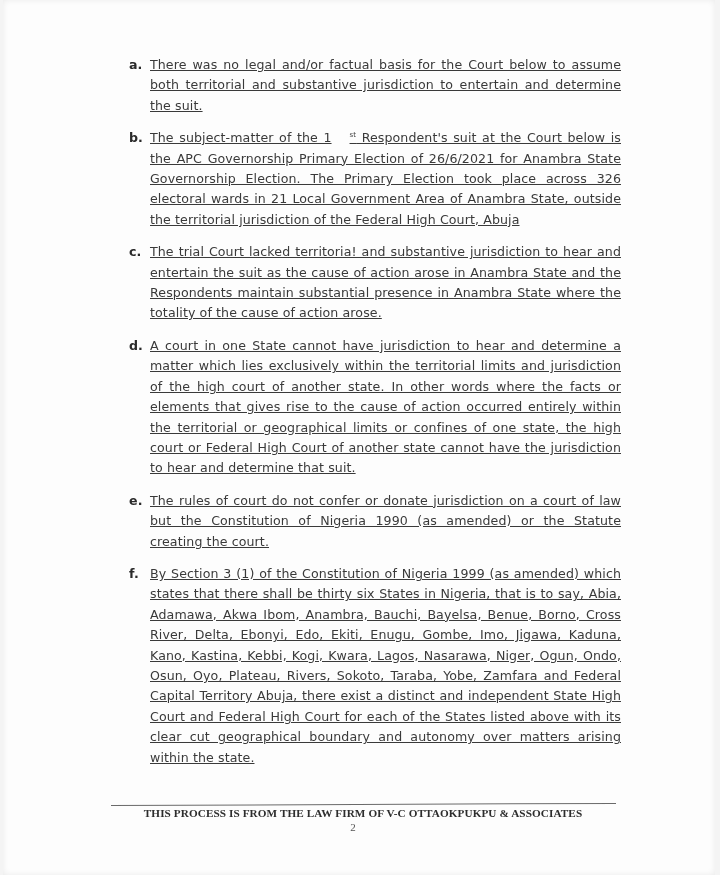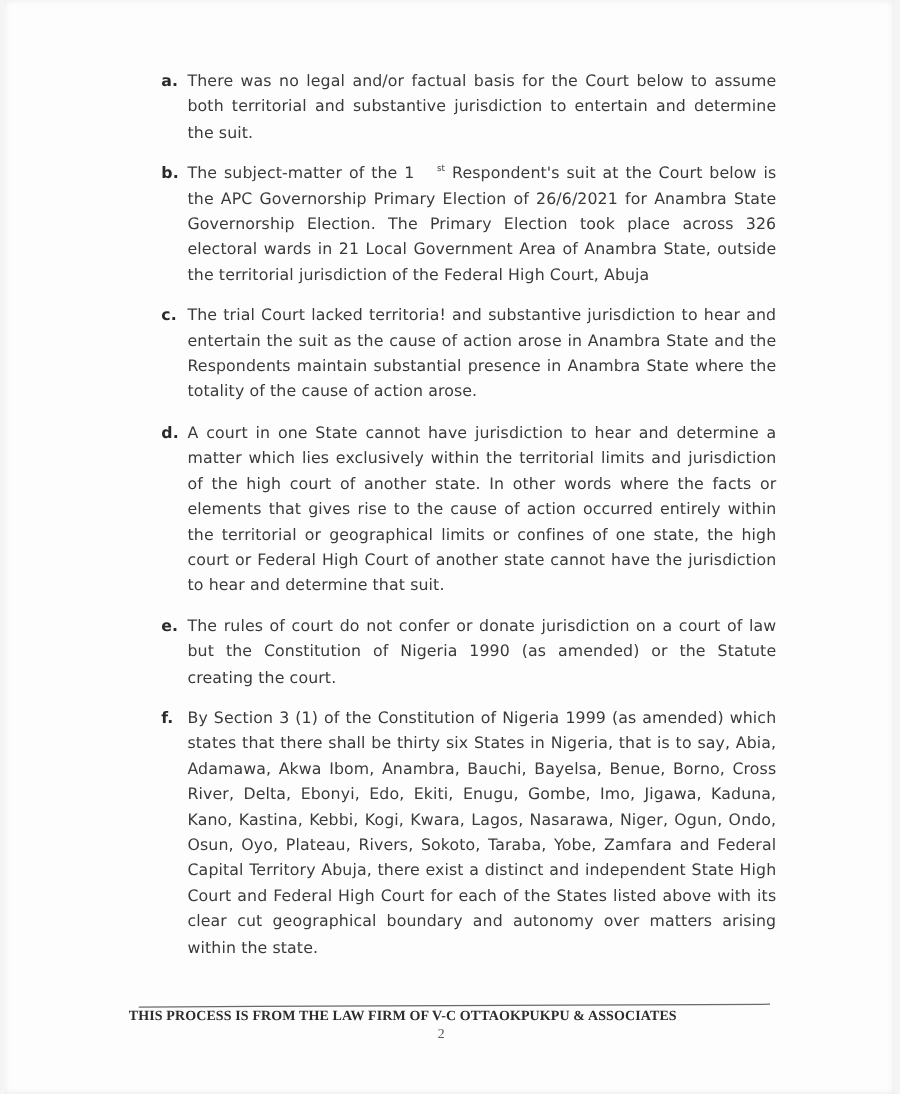--- a/index.html
+++ b/index.html
@@ -44,20 +44,21 @@
     }
     .item-label {
       position: absolute;
       left: 0;
       top: 0;
       font-weight: bold;
       color: #2a2a2a;
     }
     .item-text {
       display: block;
+      text-decoration: underline;
     }
     .item-text sup {
       font-size: 7px;
       line-height: 0;
       vertical-align: 5px;
       margin-left: 18px;
     }
     .footer-rule {
       position: absolute;
       left: 108px;
@@ -65,21 +66,21 @@
       width: 505px;
       height: 0;
       border-top: 1px solid #6a6a6a;
       transform: rotate(-0.25deg);
     }
     .footer-text {
       position: absolute;
       left: 100px;
       top: 807px;
       width: 520px;
-      text-align: left;
+      text-align: center;
       font-family: "Liberation Serif", serif;
       font-weight: bold;
       font-size: 11.2px;
       color: #2d2d2d;
       letter-spacing: 0.1px;
     }
     .page-number {
       position: absolute;
       left: 100px;
       top: 821px;

